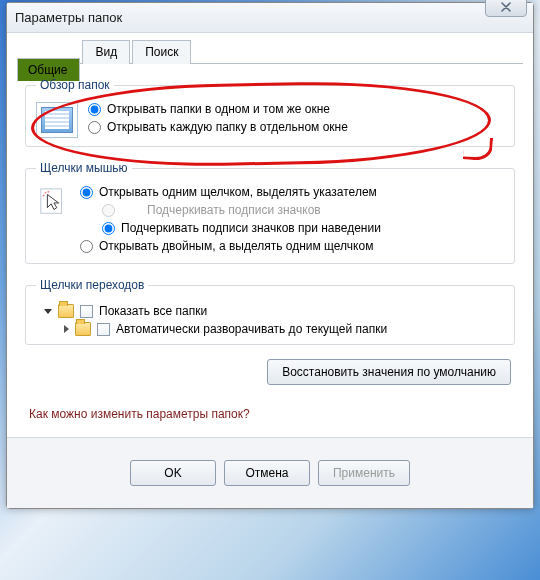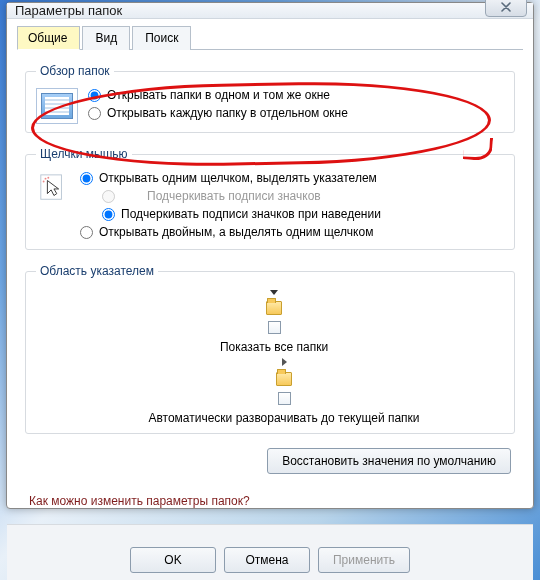--- a/index.html
+++ b/index.html
@@ -68,23 +68,23 @@
     padding: 4px 12px;
     border: 1px solid #b6c0cb;
     border-bottom: none;
     background: #f3f6f9;
     margin-right: 2px;
     cursor: pointer;
     position: relative;
     top: 1px;
   }
   .tab.active {
-    background: #fef9c3;
+    background: #4d7c0f;
     border-bottom: 1px solid #fff;
-    top: 1px;
+    top: 19px;
     padding-left: 10px;
   }
   fieldset.group {
     border: 1px solid #d7dbe0;
     border-radius: 3px;
     margin: 0 8px 14px 8px;
     padding: 8px 10px 8px 10px;
     position: relative;
   }
   fieldset.group legend {
@@ -136,21 +136,20 @@
   .tree {
     margin-top:4px;
     display:flex;
     flex-direction:column;
     gap:4px;
   }
   .tree-row {
     display:flex;
     align-items:center;
     gap:6px;
-    flex-direction:column;
   }
   .tree-row.lvl1 { margin-left:8px; }
   .tree-row.lvl2 { margin-left:28px; }
   .triangle {
     width:0;height:0;
     border-top:4px solid transparent;
     border-bottom:4px solid transparent;
     border-left:5px solid #555;
   }
   .triangle.open {
@@ -305,21 +304,21 @@
           </div>
           <div class="opt">
             <input type="radio" name="click" id="c2" style="">
             <label for="c2">Открывать двойным, а выделять одним щелчком</label>
           </div>
         </div>
       </div>
     </fieldset>
 
     <fieldset class="group">
-      <legend>Область указателем</legend>
+      <legend>Щелчки переходов</legend>
       <div class="tree">
         <div class="tree-row lvl1">
           <div class="triangle open"></div>
           <div class="folder-ico"></div>
           <div class="chk"></div>
           <span>Показать все папки</span>
         </div>
         <div class="tree-row lvl2">
           <div class="triangle"></div>
           <div class="folder-ico"></div>

